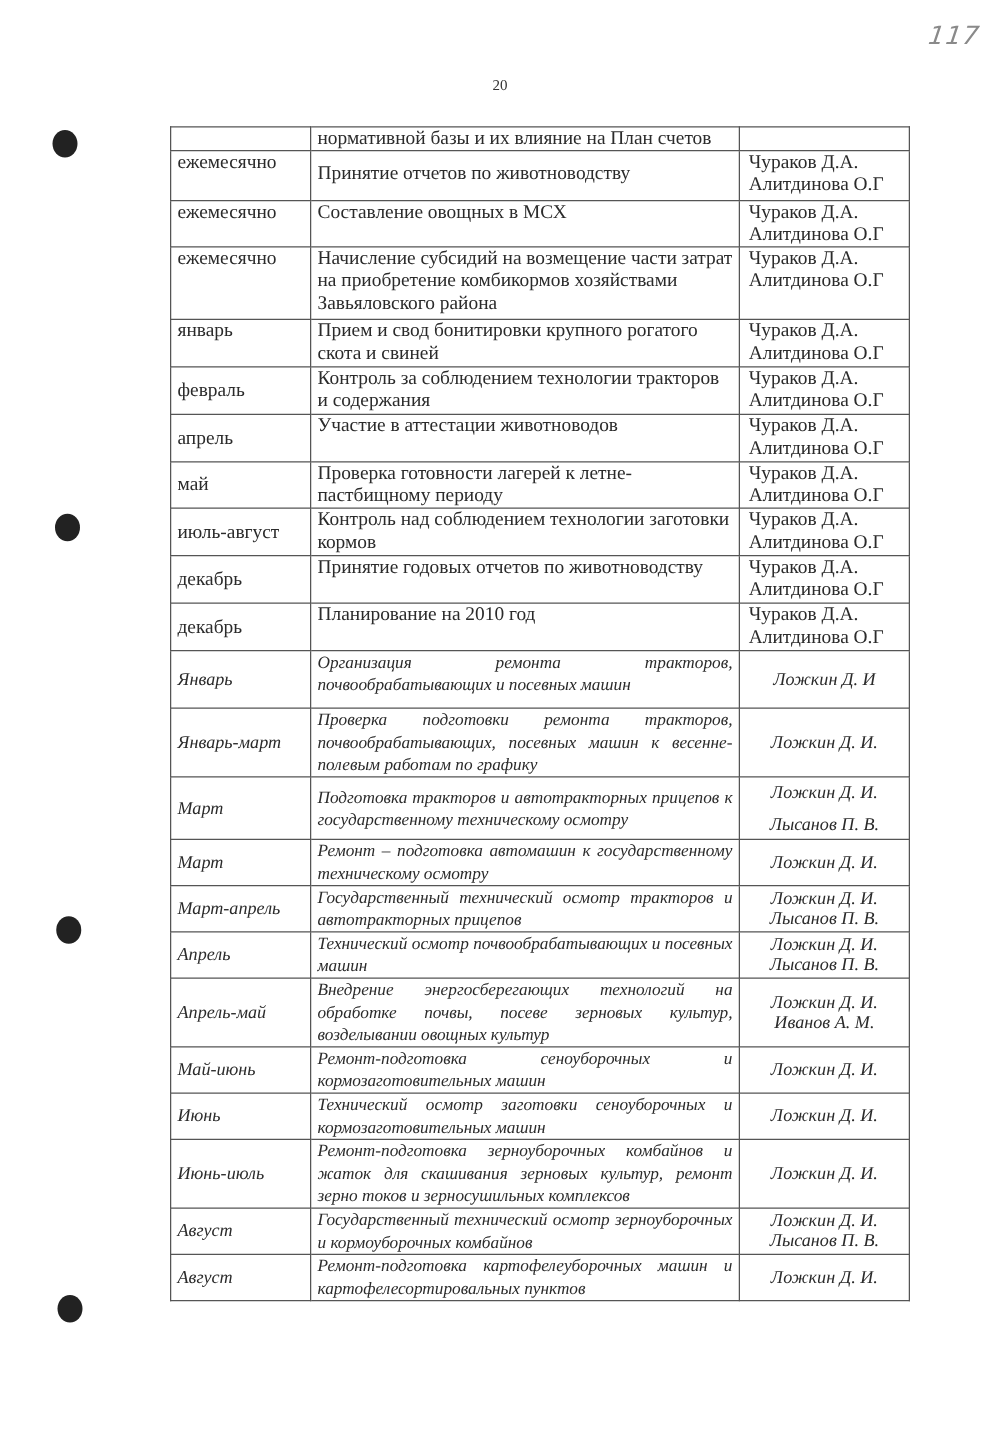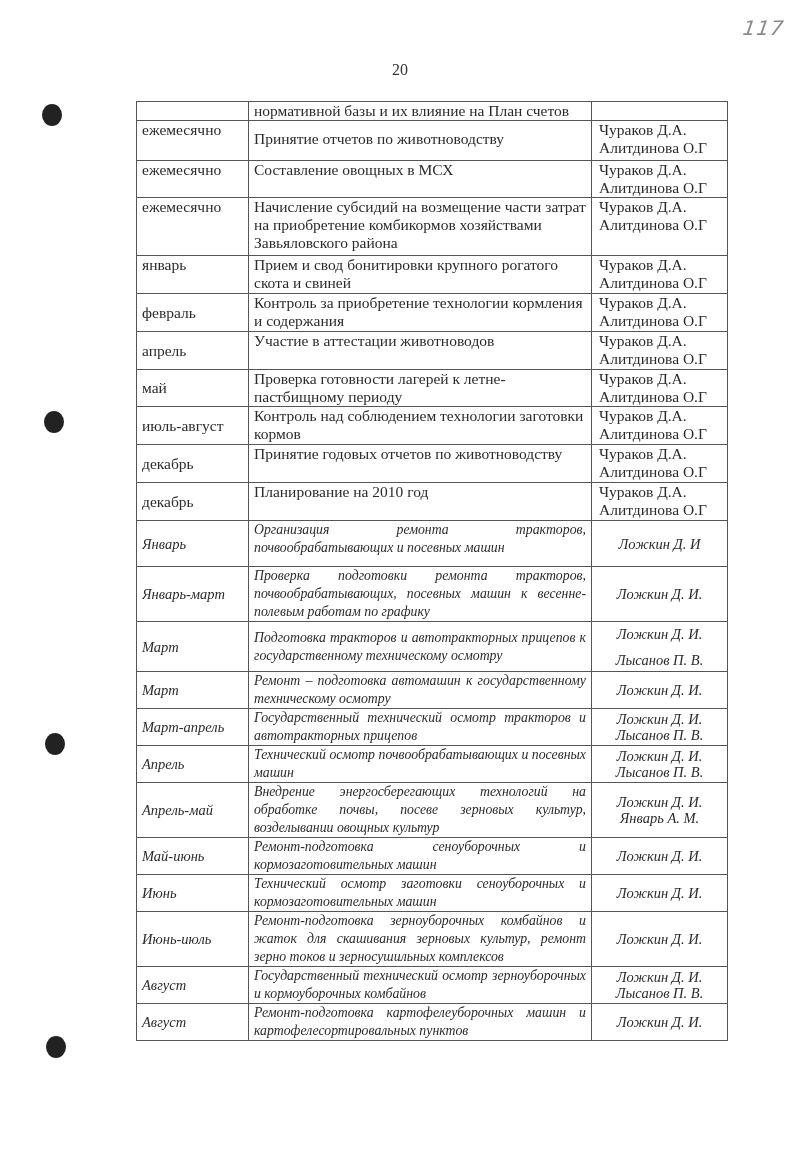--- a/index.html
+++ b/index.html
@@ -4,21 +4,21 @@
 <style>
   html, body { margin: 0; padding: 0; }
   body {
     width: 800px; height: 1162px; background: #ffffff; position: relative; overflow: hidden;
     font-family: "Liberation Serif", "DejaVu Serif", serif; color: #2b2b2b;
   }
   .handwritten-num {
     position: absolute; left: 743px; top: 16px; font-size: 20px; color: #8a8a8a;
     font-style: italic; font-family: "DejaVu Sans", sans-serif; letter-spacing: 1px; transform: skewX(-8deg);
   }
-  .page-num { position: absolute; left: 0; width: 800px; top: 61px; text-align: center; font-size: 16px; color: #333; }
+  .page-num { position: absolute; left: 0; width: 800px; top: 61px; text-align: center; font-size: 12px; color: #333; }
   .hole { position: absolute; width: 20px; height: 22px; border-radius: 50%; background: #222; }
   table.plan {
     position: absolute; left: 136px; top: 101px; width: 591px;
     border-collapse: collapse; table-layout: fixed;
   }
   table.plan td { border: 1px solid #555; padding: 0 5px; vertical-align: top; line-height: 18px; }
   col.c1 { width: 112px; } col.c2 { width: 343px; } col.c3 { width: 136px; }
   .s1 td { font-size: 15.5px; }
   .s1 td.who { text-align: left; padding-left: 7px; }
   .s2 td { font-size: 13.8px; line-height: 15px; font-style: italic; }
@@ -81,21 +81,21 @@
     <tr class="s1" style="height:38px">
       <td>январь</td>
       <td>Прием и свод бонитировки крупного рогатого скота и свиней</td>
       <td class="who">
           <span class="who-line">Чураков Д.А.</span>
           <span class="who-line">Алитдинова О.Г</span>
         </td>
     </tr>
     <tr class="s1" style="height:38px">
       <td class="mid">февраль</td>
-      <td>Контроль за приобретение технологии кормления и содержания</td>
+      <td>Контроль за соблюдением технологии тракторов и содержания</td>
       <td class="who">
           <span class="who-line">Чураков Д.А.</span>
           <span class="who-line">Алитдинова О.Г</span>
         </td>
     </tr>
     <tr class="s1" style="height:38px">
       <td class="mid">апрель</td>
       <td>Участие в аттестации животноводов</td>
       <td class="who">
           <span class="who-line">Чураков Д.А.</span>
@@ -179,21 +179,21 @@
       <td class="who">
           <span class="who-line">Ложкин Д. И.</span>
           <span class="who-line">Лысанов П. В.</span>
         </td>
     </tr>
     <tr class="s2" style="height:42px">
       <td class="when">Апрель-май</td>
       <td class="what">Внедрение энергосберегающих технологий на обработке почвы, посеве зерновых культур, возделывании овощных культур</td>
       <td class="who">
           <span class="who-line">Ложкин Д. И.</span>
-          <span class="who-line">Январь А. М.</span>
+          <span class="who-line">Иванов А. М.</span>
         </td>
     </tr>
     <tr class="s2" style="height:34px">
       <td class="when">Май-июнь</td>
       <td class="what">Ремонт-подготовка сеноуборочных и кормозаготовительных машин</td>
       <td class="who">
           <span class="who-line">Ложкин Д. И.</span>
         </td>
     </tr>
     <tr class="s2" style="height:36px">

